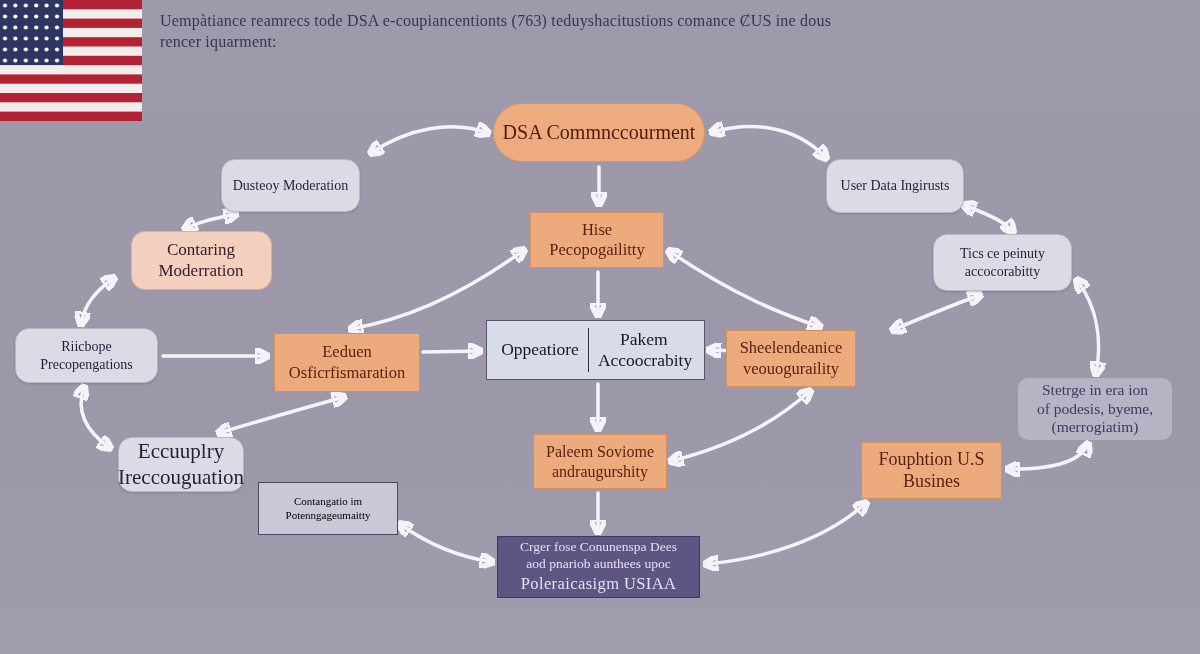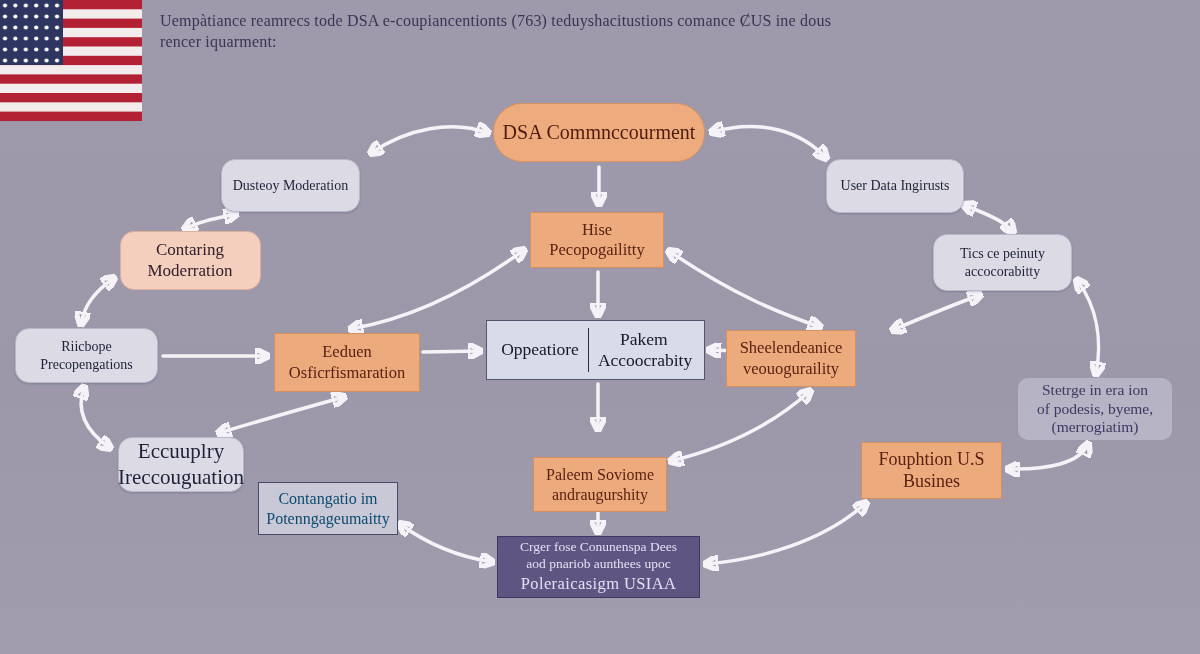--- a/index.html
+++ b/index.html
@@ -11,31 +11,31 @@
   .flag{position:absolute;left:0;top:0;}
 
   .node{position:absolute;display:flex;align-items:center;justify-content:center;text-align:center;box-sizing:border-box;padding:4px 8px;line-height:1.22;}
 
   .pill{background:#eeac7e;border:1px solid #d9935f;border-radius:29px;color:#4d1b0d;font-size:20px;}
   .lav{background:#dcdbe5;border:1px solid #b9b8c8;border-radius:14px;color:#1e2138;font-size:14px;box-shadow:0 1px 2px rgba(60,55,90,.25);}
   .peach{background:#f5cfbd;border:1px solid #ddb09e;border-radius:14px;color:#33202c;font-size:17px;}
   .orange{background:#edaa7d;border:1px solid #d28f60;color:#5a2212;font-size:16.5px;}
   .split{background:#d8dbe8;border:1.5px solid #55556e;color:#16182c;font-size:17.5px;}
   .split .divider{width:0;border-left:1.6px solid #2c2c44;height:44px;margin:0 9px;}
-  .bordered{background:#c9c8d6;border:1.5px solid #4a4a62;color:#0c4a6e;font-size:16px;}
+  .bordered{background:#c9c8d6;border:1.5px solid #4a4a62;color:#000000;font-size:11px;}
   .ghost{background:rgba(211,208,226,.48);border-radius:10px;color:#3f3862;font-size:15.5px;}
   .dark{background:#5e5583;border:1.5px solid #3e3766;color:#e6e0f2;font-size:13.5px;flex-direction:column;}
   .dark .big{font-size:16.5px;margin-top:2px;letter-spacing:.4px;}
   .ghost{flex-direction:column;}
 
   
   #n-dsa{left:493px;top:103px;width:212px;height:59px;}
   #n-dusteoy{left:221px;top:159px;width:139px;height:53px;}
   #n-userdata{left:826px;top:159px;width:138px;height:54px;}
-  #n-contaring{left:120px;top:231px;width:141px;height:59px;padding-left:7px;}
+  #n-contaring{left:131px;top:231px;width:141px;height:59px;padding-left:7px;}
   #n-hise{left:530px;top:212px;width:134px;height:56px;}
   #n-tics{left:933px;top:234px;width:139px;height:57px;}
   #n-riicbope{left:15px;top:328px;width:143px;height:55px;}
   #n-eeduen{left:274px;top:333px;width:146px;height:59px;}
   #n-oppeatiore{left:486px;top:320px;width:219px;height:60px;}
   #n-sheelendeanice{left:726px;top:330px;width:130px;height:57px;}
   #n-stetrge{left:1018px;top:378px;width:154px;height:62px;align-items:center;}
   #n-eccuuplry{left:118px;top:437px;width:126px;height:55px;}
   #n-paleem{left:533px;top:434px;width:134px;height:55px;}
   #n-fouphtion{left:861px;top:442px;width:141px;height:57px;}
@@ -149,21 +149,21 @@
   <div id="n-stetrge" class="node ghost">
     <span>Stetrge in era ion</span>
     <span>of podesis, byeme,</span>
     <span>(merrogiatim)</span>
   </div>
 
   <div id="n-eccuuplry" class="node lav" style="font-size:21px;">
     <span>Eccuuplry Ireccouguation</span>
   </div>
 
-  <div id="n-paleem" class="node orange" style="font-size:16px;margin-top:23px;">
+  <div id="n-paleem" class="node orange" style="font-size:16px;">
     <span>Paleem Soviome andraugurshity</span>
   </div>
 
   <div id="n-fouphtion" class="node orange" style="font-size:18px;">
     <span>Fouphtion U.S Busines</span>
   </div>
 
   <div id="n-contangatio" class="node bordered">
     <span>Contangatio im Potenngageumaitty</span>
   </div>

